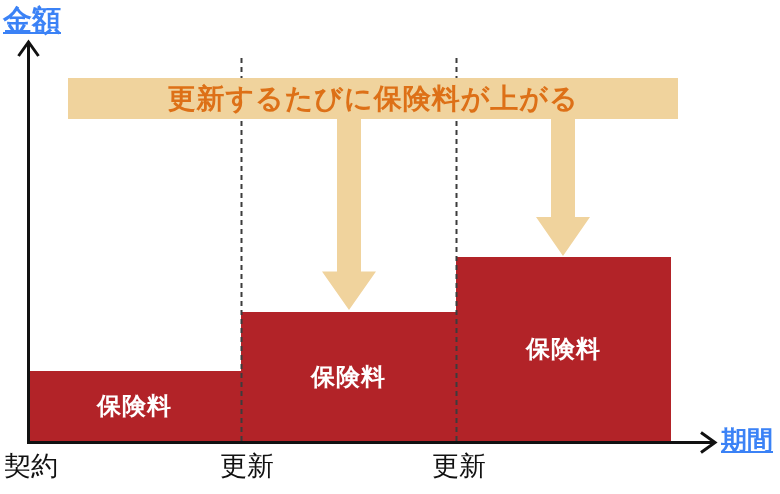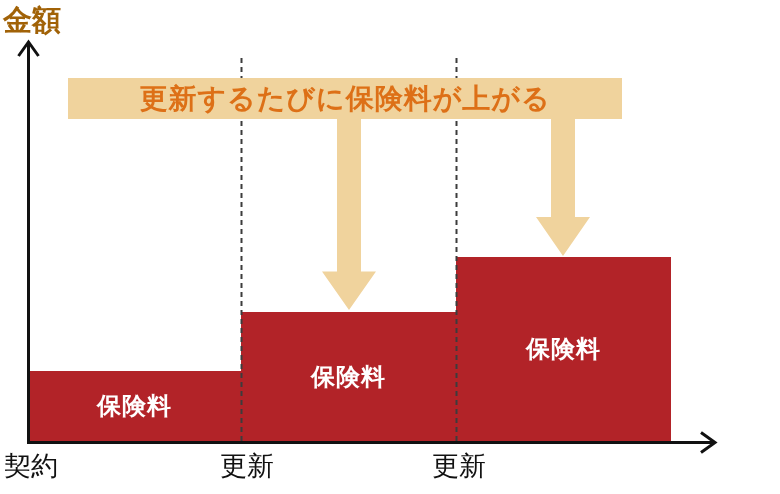--- a/index.html
+++ b/index.html
@@ -15,41 +15,41 @@
   .bar-label{
     color:#ffffff;font-weight:bold;font-size:24px;letter-spacing:1px;text-align:right;
   }
   #bar1{left:28px;top:371px;width:213px;height:70px;}
   #bar2{left:241px;top:312px;width:215px;height:129px;}
   #bar3{left:456px;top:257px;width:215px;height:184px;}
   
   #axes-svg{position:absolute;left:0;top:0;z-index:2;pointer-events:none;}
   
   #banner{
-    position:absolute;left:68px;top:78px;width:554px;height:41px;background:#F0D39D;
+    position:absolute;left:68px;top:78px;width:610px;height:41px;background:#F0D39D;
     display:flex;align-items:center;justify-content:center;z-index:3;
   }
   #banner-text{
     color:#DD7017;font-weight:bold;font-size:28px;letter-spacing:1px;white-space:nowrap;
   }
   
   .down-arrow{
     position:absolute;width:54px;background:#F0D39D;z-index:3;
   }
   #arrow1{
     left:322px;top:117px;height:193px;
     clip-path:polygon(27.8% 0,72.2% 0,72.2% 80%,100% 80%,50% 100%,0 80%,27.8% 80%);
   }
   #arrow2{
     left:536px;top:117px;height:139px;
     clip-path:polygon(27.8% 0,72.2% 0,72.2% 72%,100% 72%,50% 100%,0 72%,27.8% 72%);
   }
   
   .axis-title{
-    position:absolute;color:#a16207;font-weight:bold;z-index:4;white-space:nowrap;
+    position:absolute;color:#3b82f6;font-weight:bold;z-index:4;white-space:nowrap;text-decoration:underline;
   }
   #y-axis-label{left:3px;top:1px;font-size:29px;}
   #x-axis-label{left:721px;top:423px;font-size:26px;}
   .tick-label{
     position:absolute;top:448px;color:#111111;font-size:27px;z-index:4;white-space:nowrap;
     transform:translateX(-50%);
   }
   #tick-keiyaku{left:31px;}
   #tick-koshin1{left:247px;}
   #tick-koshin2{left:459px;}
@@ -86,18 +86,19 @@
   </svg>
 
   <div id="banner">
     <span id="banner-text">更新するたびに保険料が上がる</span>
   </div>
 
   <div class="down-arrow" id="arrow1"></div>
   <div class="down-arrow" id="arrow2"></div>
 
   <div class="axis-title" id="y-axis-label">金額</div>
+  <div class="axis-title" id="x-axis-label">期間</div>
 
   <div class="tick-label" id="tick-keiyaku">契約</div>
   <div class="tick-label" id="tick-koshin1">更新</div>
   <div class="tick-label" id="tick-koshin2">更新</div>
 
 </div>
 
 </body></html>

